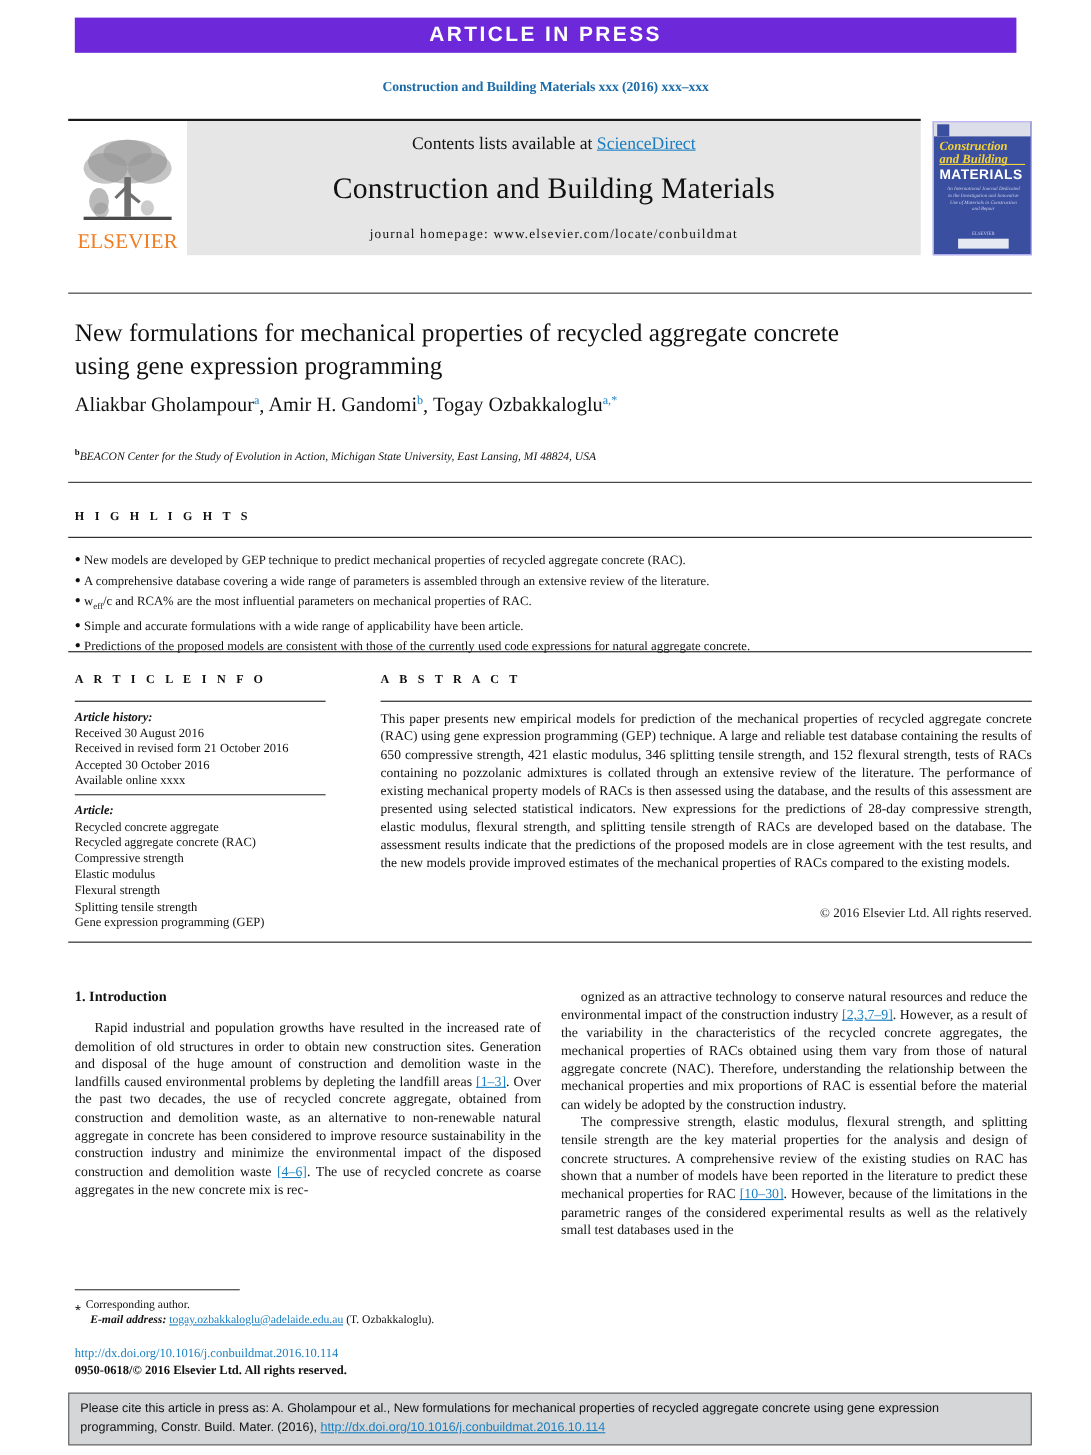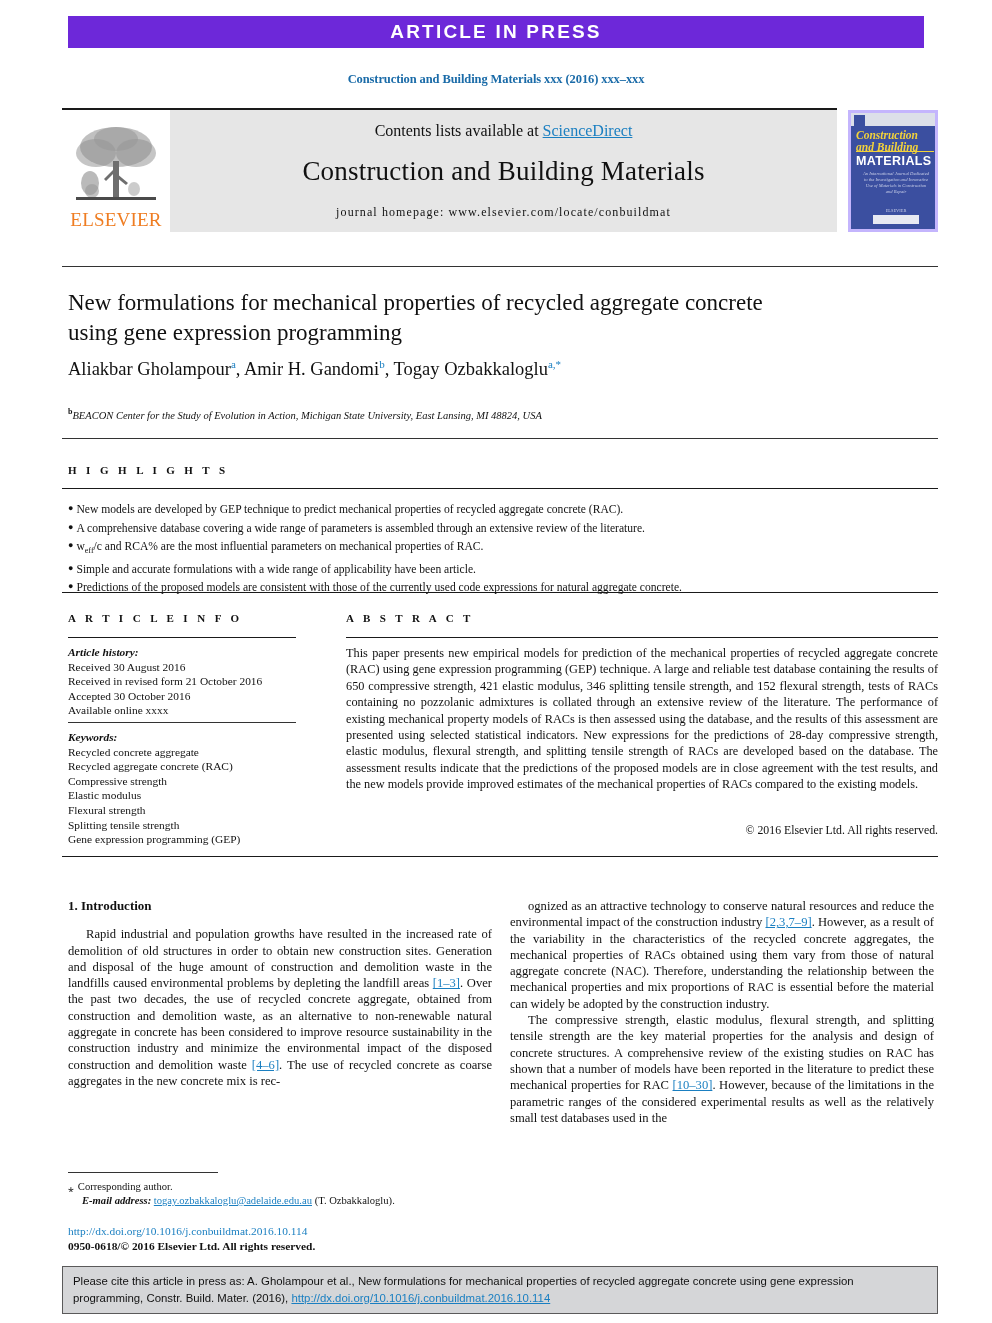--- a/index.html
+++ b/index.html
@@ -126,21 +126,21 @@
   }
 
   
   .cover {
     position: absolute;
     left: 848px;
     top: 110px;
     width: 90px;
     height: 122px;
     background: #3b4fa0;
-    border: 3px solid #c4b5fd;
+    border: 1px solid #c4b5fd;
     box-sizing: border-box;
     overflow: hidden;
   }
   .cover-topbar {
     position: absolute; left: 0; top: 0; width: 100%; height: 13px;
     background: #dcdfe9;
   }
   .cover-badge {
     position: absolute; left: 3px; top: 2px; width: 11px; height: 11px;
     background: #3b4fa0;
@@ -409,21 +409,21 @@
   <div class="info-col">
     <div class="info-head">Article history:</div>
     <div>Received 30 August 2016</div>
     <div>Received in revised form 21 October 2016</div>
     <div>Accepted 30 October 2016</div>
     <div>Available online xxxx</div>
   </div>
 
   <div class="kw-rule rule-thin"></div>
   <div class="kw-col">
-    <div class="info-head">Keywords:</div>
+    <div class="info-head">Article:</div>
     <div>Recycled concrete aggregate</div>
     <div>Recycled aggregate concrete (RAC)</div>
     <div>Compressive strength</div>
     <div>Elastic modulus</div>
     <div>Flexural strength</div>
     <div>Splitting tensile strength</div>
     <div>Gene expression programming (GEP)</div>
   </div>
 
   <div class="abstract">This paper presents new empirical models for prediction of the mechanical properties of recycled aggregate concrete (RAC) using gene expression programming (GEP) technique. A large and reliable test database containing the results of 650 compressive strength, 421 elastic modulus, 346 splitting tensile strength, and 152 flexural strength, tests of RACs containing no pozzolanic admixtures is collated through an extensive review of the literature. The performance of existing mechanical property models of RACs is then assessed using the database, and the results of this assessment are presented using selected statistical indicators. New expressions for the predictions of 28-day compressive strength, elastic modulus, flexural strength, and splitting tensile strength of RACs are developed based on the database. The assessment results indicate that the predictions of the proposed models are in close agreement with the test results, and the new models provide improved estimates of the mechanical properties of RACs compared to the existing models.</div>

